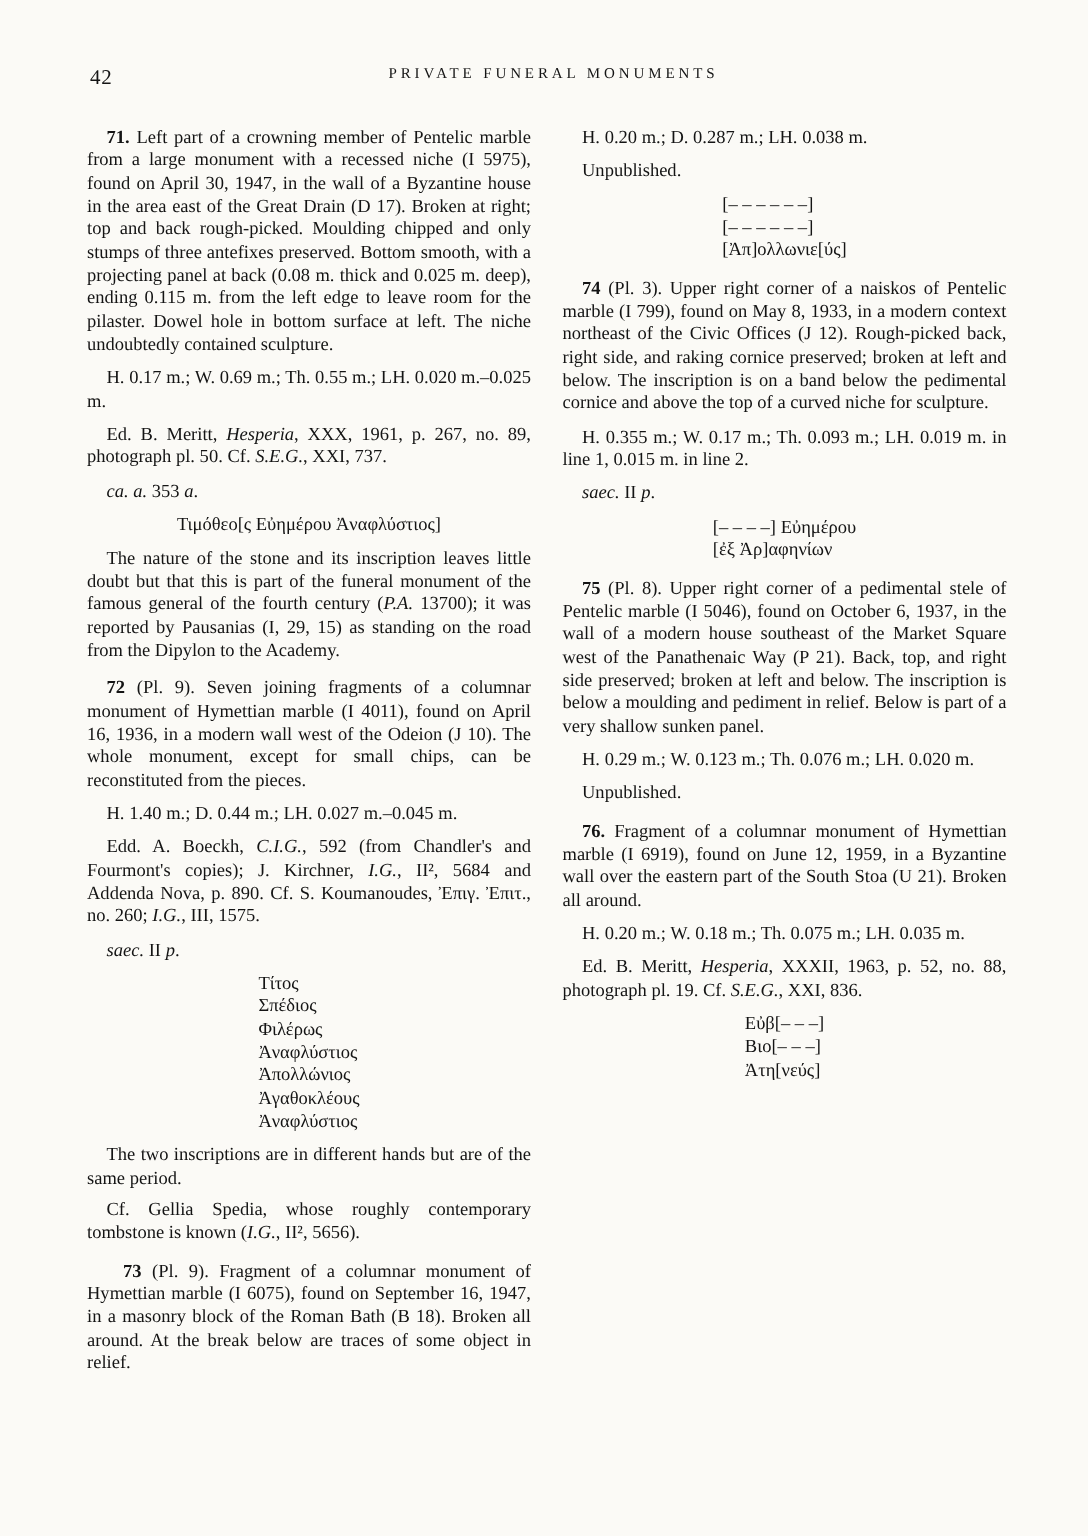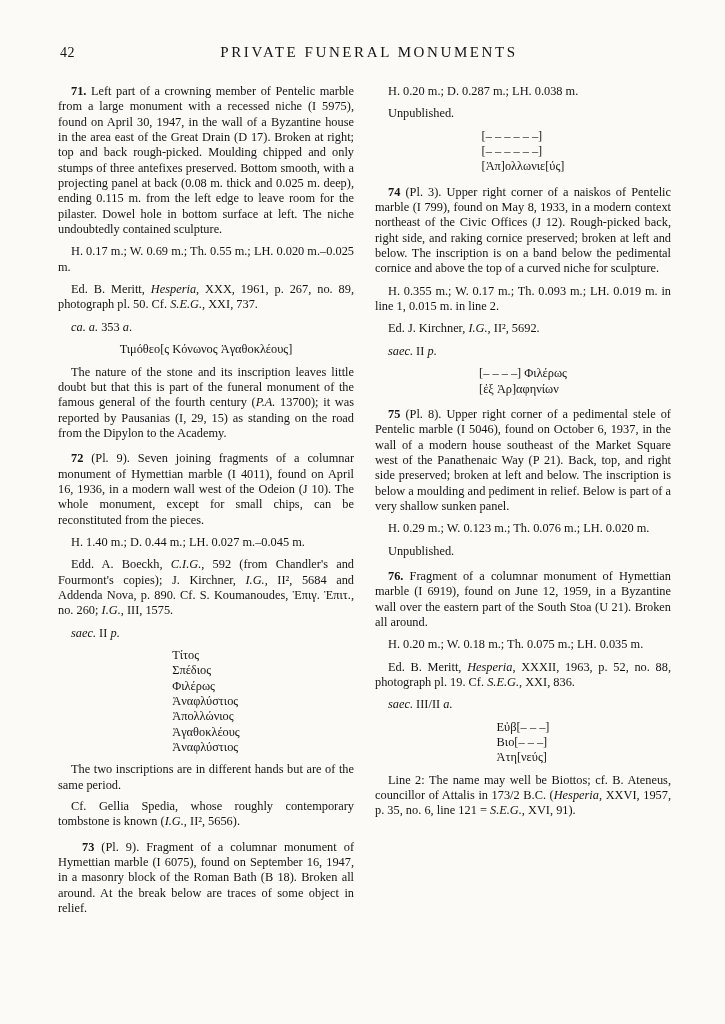--- a/index.html
+++ b/index.html
@@ -7,21 +7,21 @@
     width:725px; height:1024px;
     background:#fbfaf6;
     font-family:"Liberation Serif","DejaVu Serif",serif;
     color:#141414;
     overflow:hidden;
   }
   .page { position:relative; width:725px; height:1024px;padding-left:11px; }
 
   .running-head { position:absolute; top:44px; left:58px; right:56px; height:20px; }
   .page-number { position:absolute; left:2px; top:1px; font-size:14px; letter-spacing:0.5px; }
-  .head-title { text-align:center; font-size:15px; letter-spacing:2.6px; white-space:nowrap; }
+  .head-title { text-align:center; font-size:10px; letter-spacing:2.6px; white-space:nowrap; }
 
   .columns { position:absolute; top:84px; left:58px; right:54px; display:flex; gap:21px; }
   .col { width:296px; font-size:12.35px; line-height:15.35px;font-family:Liberation Serif, serif; }
 
   .blk { margin:0; margin-top:6px; text-indent:13px; text-align:justify; }
   .col .blk:first-child { margin-top:0; }
   .entry { margin-top:10px; }
   .datum { margin-top:7px; }
 
   .inscription { margin:7px 0 7px 0; text-align:center; }
@@ -40,21 +40,21 @@
 
   <div class="columns">
 
     <div class="col">
       <p class="blk"><span style="font-weight: bold;">71.</span><span> Left part of a crowning member of Pentelic marble from a large monument with a recessed niche (I 5975), found on April 30, 1947, in the wall of a Byzantine house in the area east of the Great Drain (D 17). Broken at right; top and back rough-picked. Moulding chipped and only stumps of three antefixes preserved. Bottom smooth, with a projecting panel at back (0.08 m. thick and 0.025 m. deep), ending 0.115 m. from the left edge to leave room for the pilaster. Dowel hole in bottom surface at left. The niche undoubtedly contained sculpture.</span></p>
       <p class="blk datum"><span>H. 0.17 m.; W. 0.69 m.; Th. 0.55 m.; LH. 0.020 m.–0.025 m.</span></p>
       <p class="blk datum"><span>Ed. B. Meritt, </span><span style="font-style: italic;">Hesperia</span><span>, XXX, 1961, p. 267, no. 89, photograph pl. 50. Cf. </span><span style="font-style: italic;">S.E.G.</span><span>, XXI, 737.</span></p>
       <p class="blk datum"><span style="font-style: italic;">ca. a.</span><span> 353 </span><span style="font-style: italic;">a</span><span>.</span></p>
       <div class="inscription">
         <div class="inscription-block">
-          <div class="greek-line">Τιμόθεο[ς Κόνωνος Ἀγαθοκλέους]</div>
+          <div class="greek-line">Τιμόθεο[ς Εὐημέρου Ἀναφλύστιος]</div>
         </div>
       </div>
       <p class="blk"><span>The nature of the stone and its inscription leaves little doubt but that this is part of the funeral monument of the famous general of the fourth century (</span><span style="font-style: italic;">P.A.</span><span> 13700); it was reported by Pausanias (I, 29, 15) as standing on the road from the Dipylon to the Academy.</span></p>
 
       <p class="blk entry"><span style="font-weight: bold;">72</span><span> (Pl. 9). Seven joining fragments of a columnar monument of Hymettian marble (I 4011), found on April 16, 1936, in a modern wall west of the Odeion (J 10). The whole monument, except for small chips, can be reconstituted from the pieces.</span></p>
       <p class="blk datum"><span>H. 1.40 m.; D. 0.44 m.; LH. 0.027 m.–0.045 m.</span></p>
       <p class="blk datum"><span>Edd. A. Boeckh, </span><span style="font-style: italic; margin-top: 40px;">C.I.G.</span><span>, 592 (from Chandler's and Fourmont's copies); J. Kirchner, </span><span style="font-style: italic;">I.G.</span><span>, II², 5684 and Addenda Nova, p. 890. Cf. S. Koumanoudes, Ἐπιγ. Ἐπιτ., no. 260; </span><span style="font-style: italic;">I.G.</span><span>, III, 1575.</span></p>
       <p class="blk datum"><span style="font-style: italic;">saec.</span><span> II </span><span style="font-style: italic;">p</span><span>.</span></p>
       <div class="inscription">
         <div class="inscription-block">
@@ -79,41 +79,38 @@
       <div class="inscription">
         <div class="inscription-block">
           <div class="greek-line">[– – – – – –]</div>
           <div class="greek-line">[– – – – – –]</div>
           <div class="greek-line">[Ἀπ]ολλωνιε[ύς]</div>
         </div>
       </div>
 
       <p class="blk entry"><span style="font-weight: bold;">74</span><span> (Pl. 3). Upper right corner of a naiskos of Pentelic marble (I 799), found on May 8, 1933, in a modern context northeast of the Civic Offices (J 12). Rough-picked back, right side, and raking cornice preserved; broken at left and below. The inscription is on a band below the pedimental cornice and above the top of a curved niche for sculpture.</span></p>
       <p class="blk datum"><span>H. 0.355 m.; W. 0.17 m.; Th. 0.093 m.; LH. 0.019 m. in line 1, 0.015 m. in line 2.</span></p>
-      <p class="blk datum"><span>Ed. J. Kirchner, </span><span style="font-style: italic;">I.G.</span><span>, II², 5692.</span></p>
       <p class="blk datum"><span style="font-style: italic;">saec.</span><span> II </span><span style="font-style: italic;">p</span><span>.</span></p>
       <div class="inscription">
         <div class="inscription-block">
-          <div class="greek-line">[– – – –] Φιλέρως</div>
+          <div class="greek-line">[– – – –] Εὐημέρου</div>
           <div class="greek-line">[ἐξ Ἀρ]αφηνίων</div>
         </div>
       </div>
 
       <p class="blk entry"><span style="font-weight: bold;">75</span><span> (Pl. 8). Upper right corner of a pedimental stele of Pentelic marble (I 5046), found on October 6, 1937, in the wall of a modern house southeast of the Market Square west of the Panathenaic Way (P 21). Back, top, and right side preserved; broken at left and below. The inscription is below a moulding and pediment in relief. Below is part of a very shallow sunken panel.</span></p>
       <p class="blk datum"><span>H. 0.29 m.; W. 0.123 m.; Th. 0.076 m.; LH. 0.020 m.</span></p>
       <p class="blk datum">Unpublished.</p>
 
       <p class="blk entry"><span style="font-weight: bold;">76.</span><span> Fragment of a columnar monument of Hymettian marble (I 6919), found on June 12, 1959, in a Byzantine wall over the eastern part of the South Stoa (U 21). Broken all around.</span></p>
       <p class="blk datum"><span>H. 0.20 m.; W. 0.18 m.; Th. 0.075 m.; LH. 0.035 m.</span></p>
       <p class="blk datum"><span>Ed. B. Meritt, </span><span style="font-style: italic;">Hesperia</span><span>, XXXII, 1963, p. 52, no. 88, photograph pl. 19. Cf. </span><span style="font-style: italic;">S.E.G.</span><span>, XXI, 836.</span></p>
-      <p class="blk datum"><span style="font-style: italic;">saec.</span><span> III/II </span><span style="font-style: italic;">a</span><span>.</span></p>
       <div class="inscription">
         <div class="inscription-block">
           <div class="greek-line">Εὐβ[– – –]</div>
           <div class="greek-line">Βιο[– – –]</div>
           <div class="greek-line">Ἀτη[νεύς]</div>
         </div>
       </div>
-      <p class="blk"><span>Line 2: The name may well be Biottos; cf. B. Ateneus, councillor of Attalis in 173/2 B.C. (</span><span style="font-style: italic;">Hesperia</span><span>, XXVI, 1957, p. 35, no. 6, line 121 = </span><span style="font-style: italic;">S.E.G.</span><span>, XVI, 91).</span></p>
     </div>
 
   </div>
 </div>
 
 </body></html>

